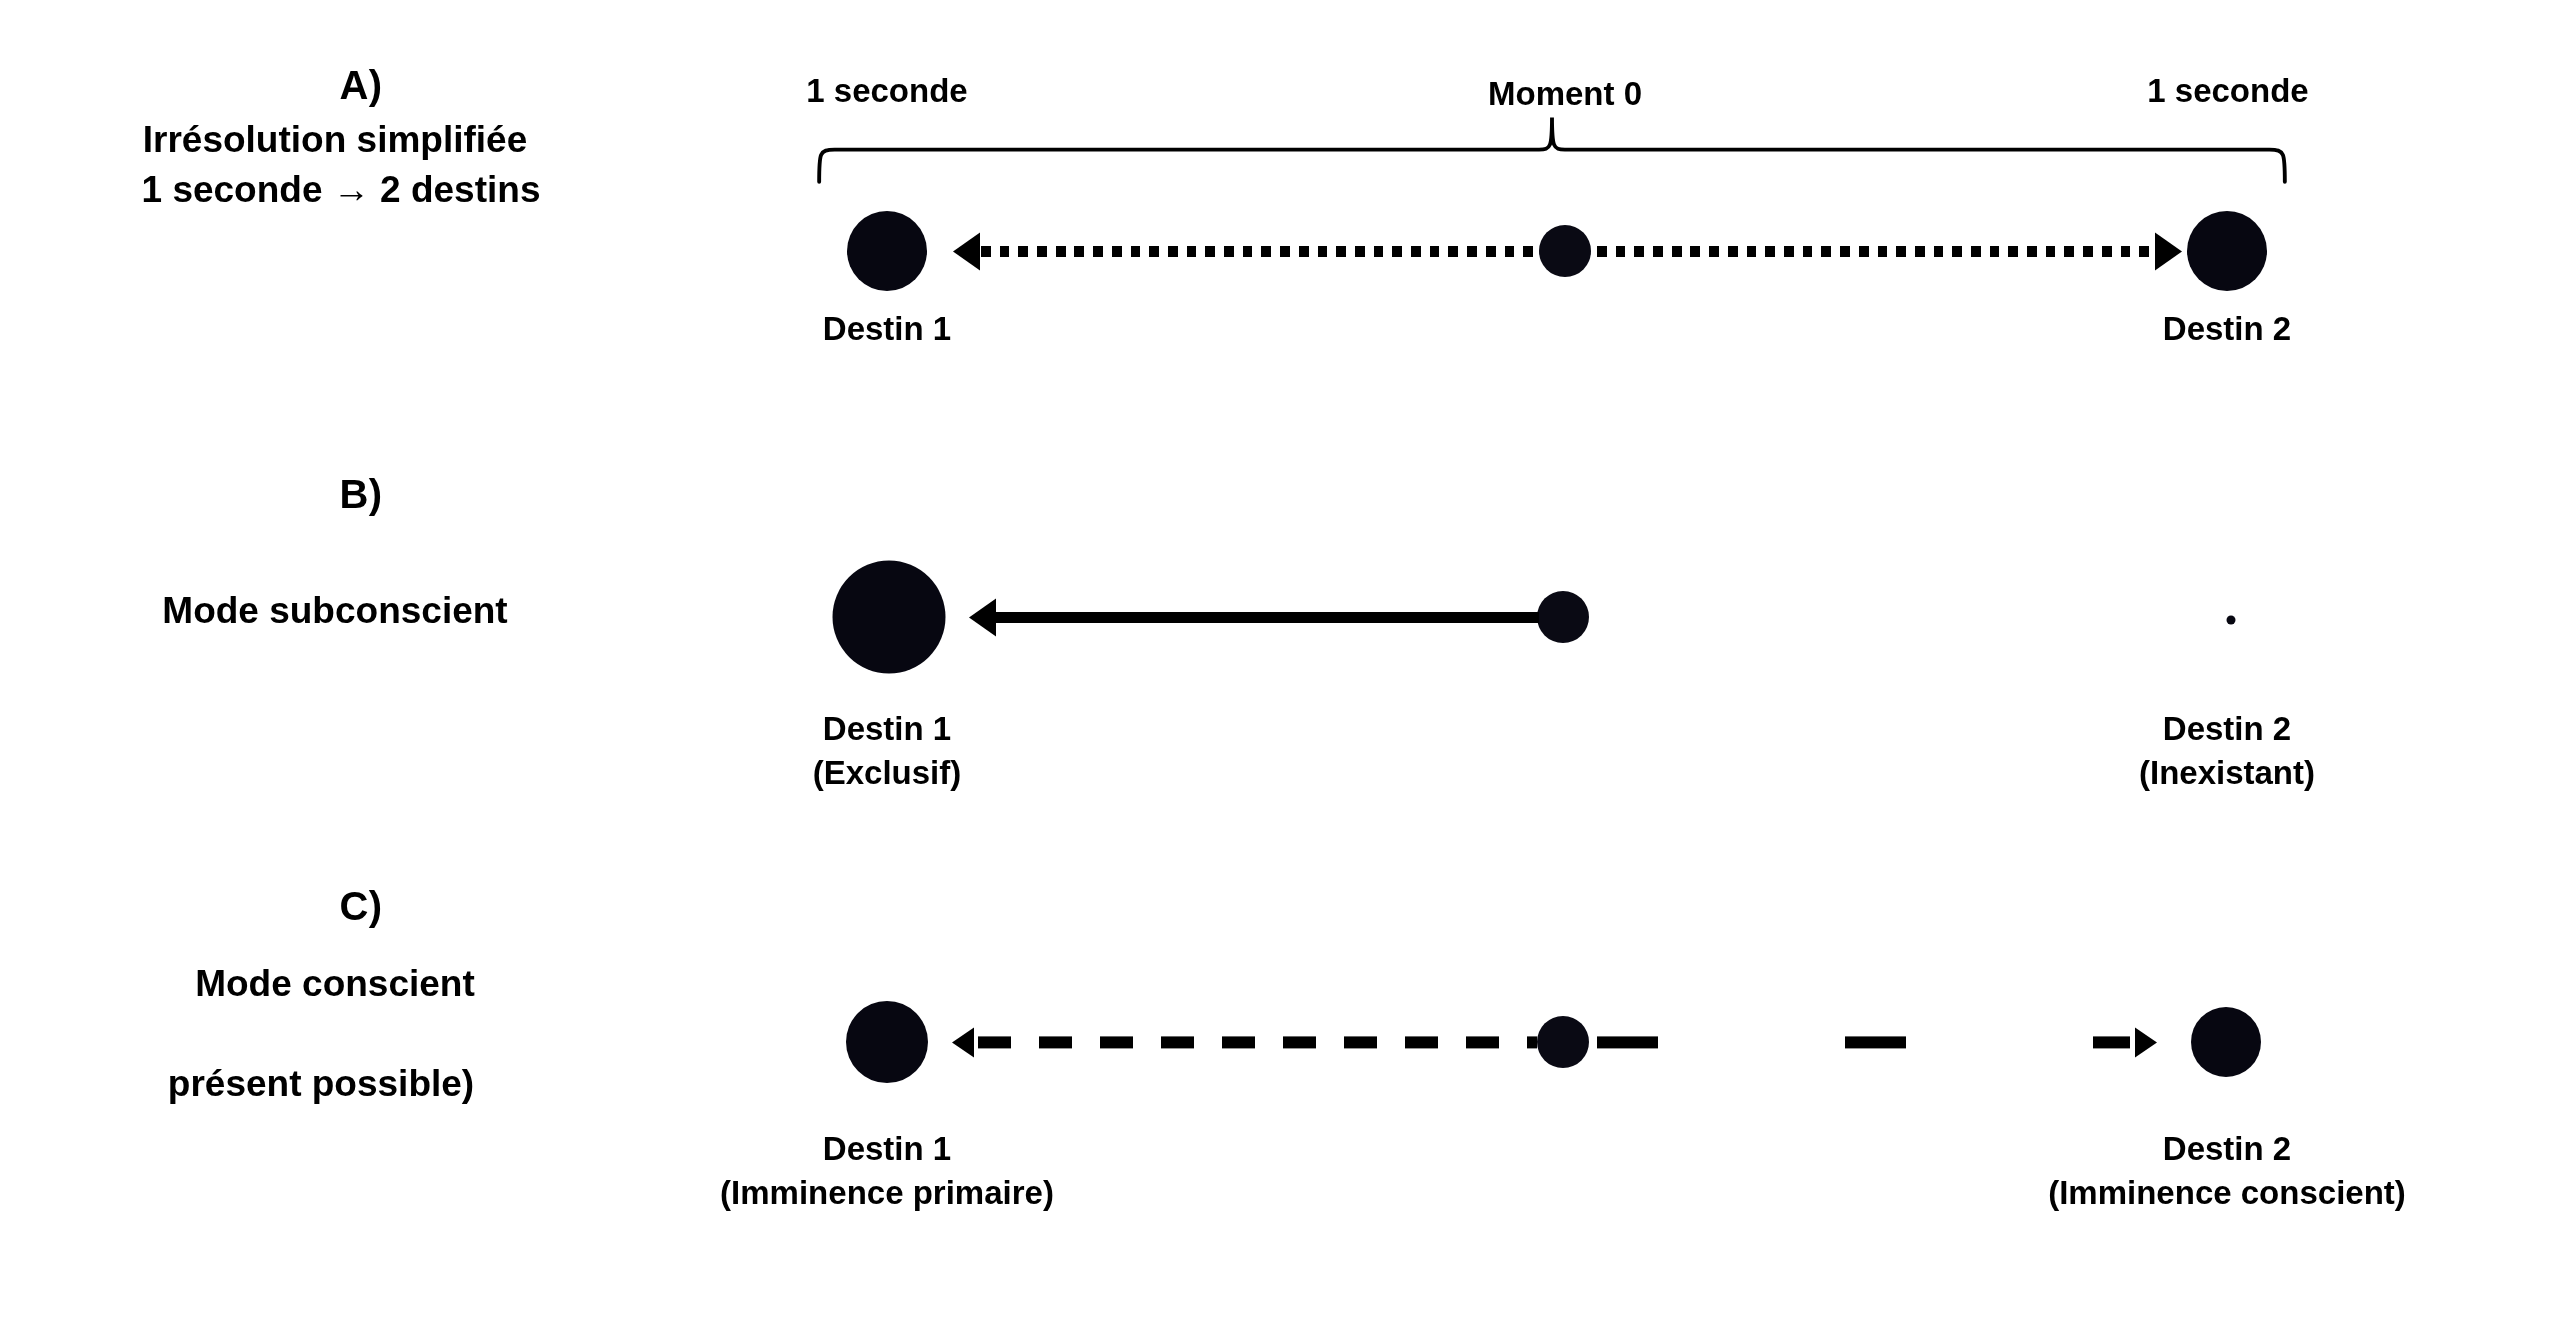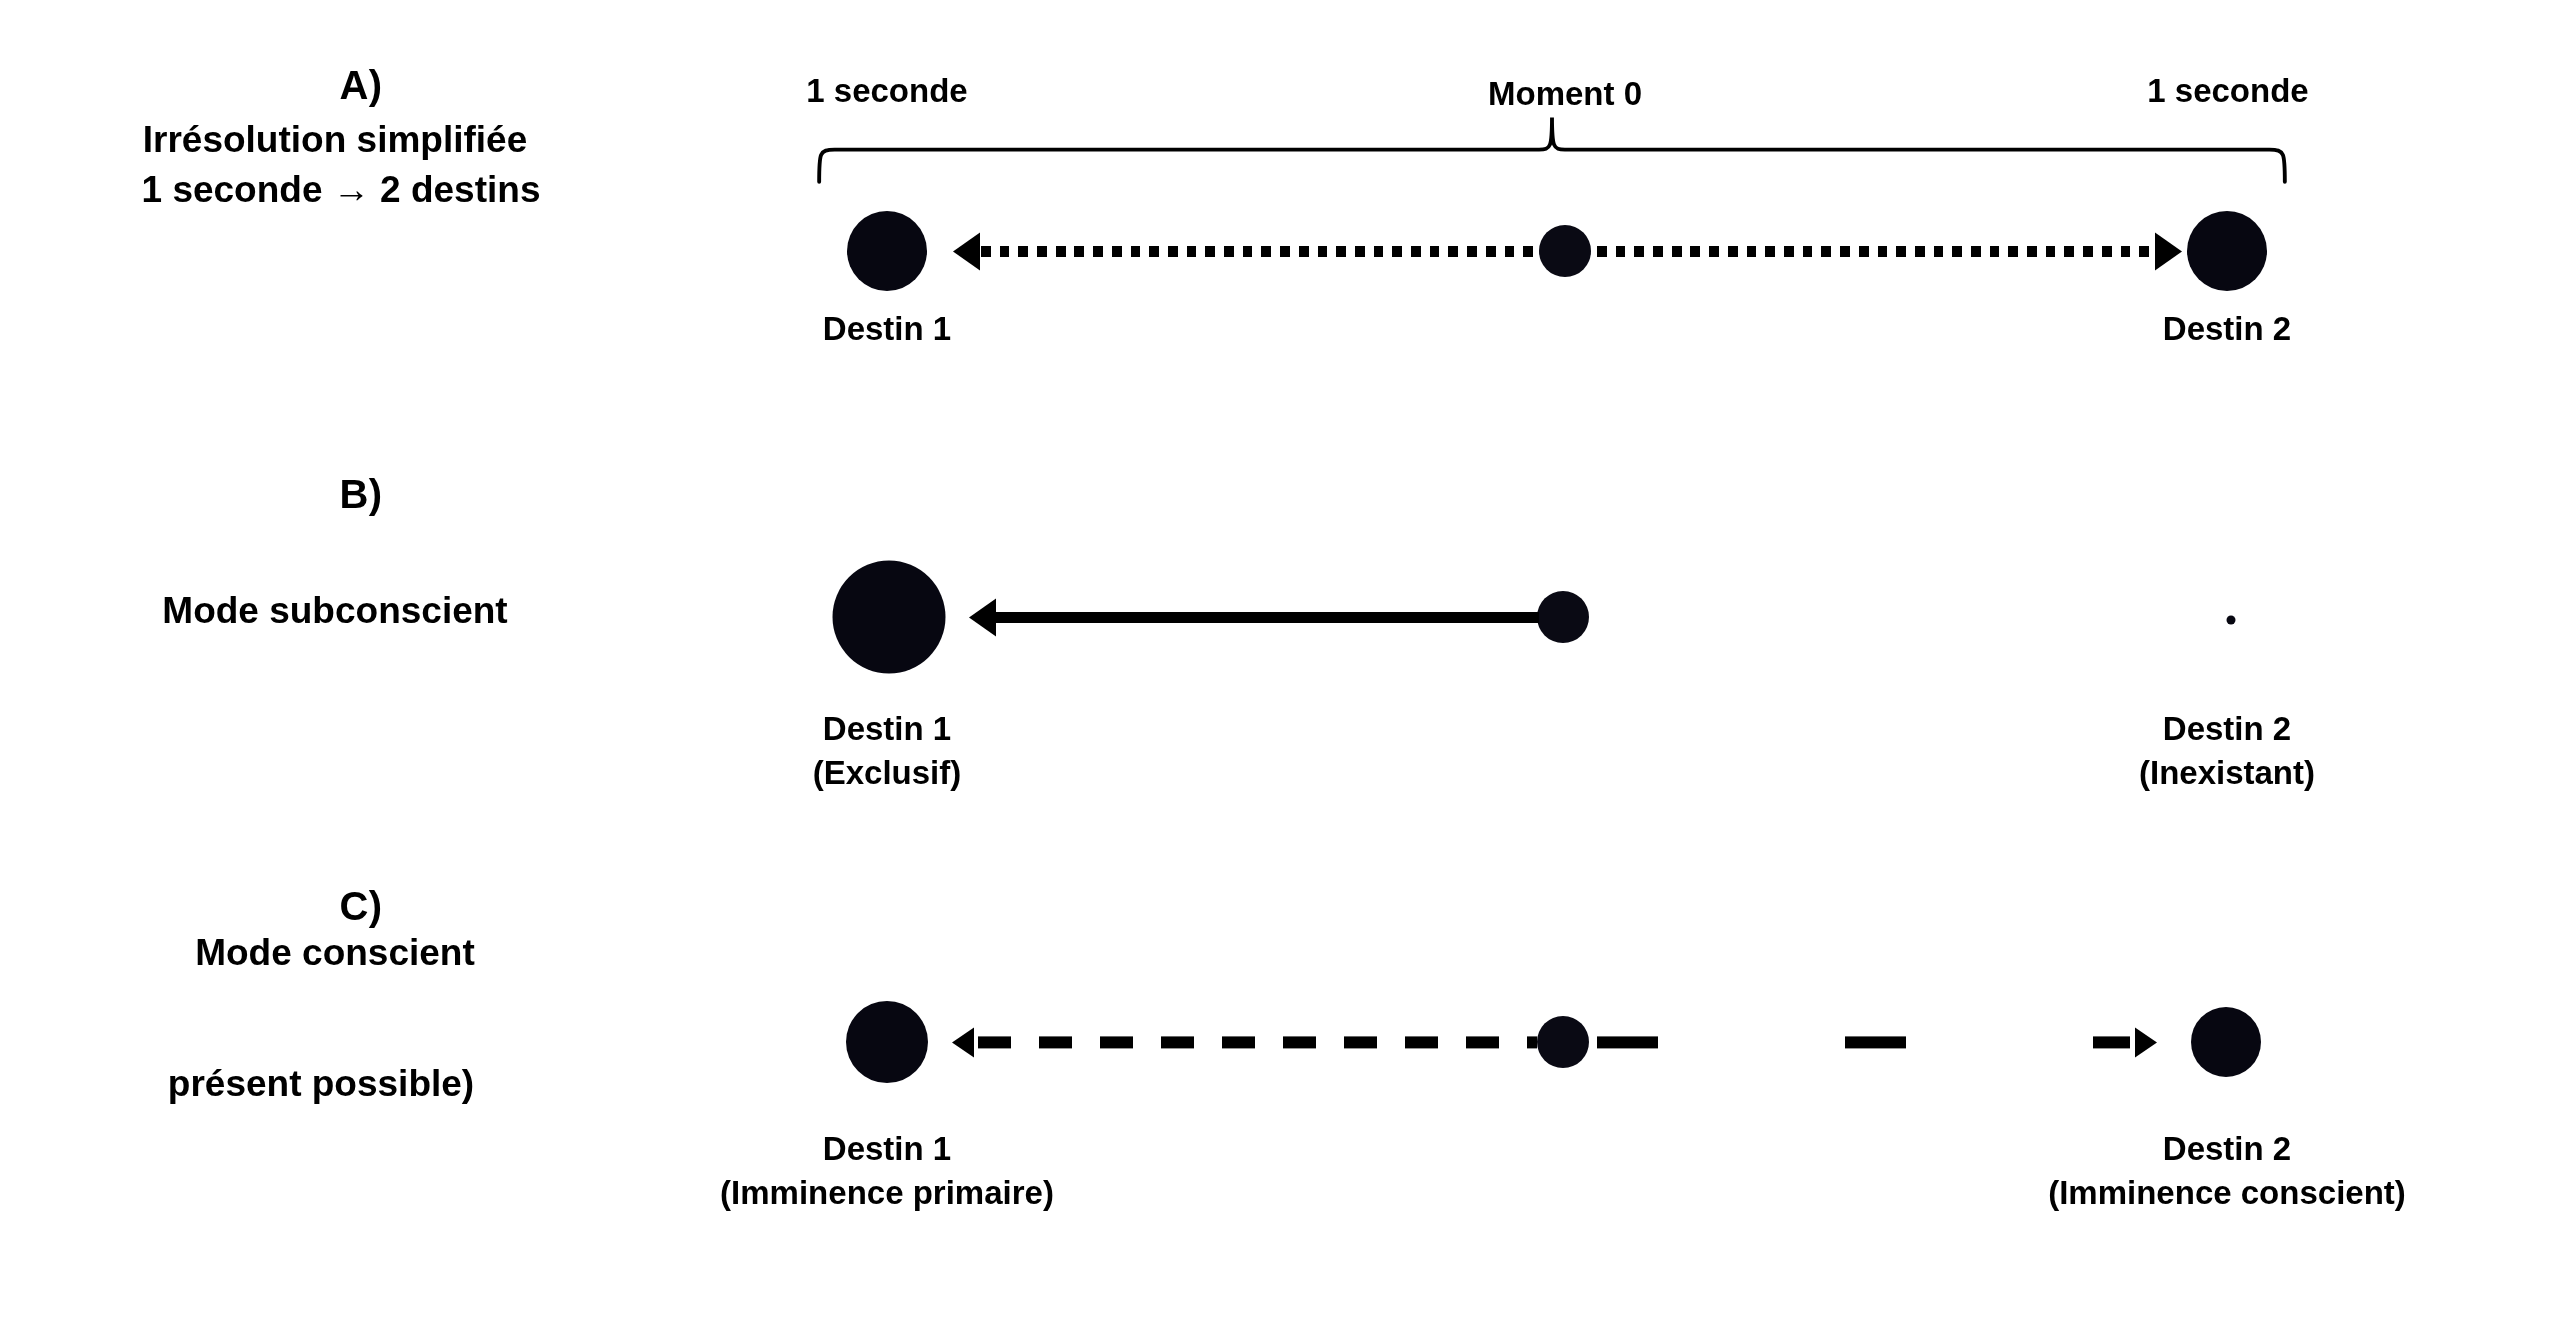--- a/index.html
+++ b/index.html
@@ -186,21 +186,21 @@
     <span class="head left" style="left:0px;"></span>
     <span class="stroke-solid" style="left:26px; width:544px;"></span>
   </div>
 
   <div class="ctr-text node-label" style="left:887px; top:708px;">Destin 1</div>
   <div class="ctr-text node-label" style="left:887px; top:752px;">(Exclusif)</div>
   <div class="ctr-text node-label" style="left:2227px; top:708px;">Destin 2</div>
   <div class="ctr-text node-label" style="left:2227px; top:752px;">(Inexistant)</div>
 
   <div class="ctr-text panel-letter" style="left:361px; top:882px;">C)</div>
-  <div class="ctr-text panel-caption" style="left:335px; top:929px;">Mode conscient</div>
+  <div class="ctr-text panel-caption" style="left:335px; top:960px;">Mode conscient</div>
   <div class="ctr-text panel-caption" style="left:321px; top:1060px;">présent possible)</div>
 
   <div class="dot" style="left:887px; top:1042px; width:82px; height:82px;"></div>
   <div class="dot ink" style="left:1563px; top:1042px; width:52px; height:52px;"></div>
   <div class="dot" style="left:2226px; top:1042px; width:70px; height:70px;"></div>
 
   <div class="arrow-line" style="left:952px; top:1042px; width:586px; height:45px;">
     <span class="head left-sm" style="left:0px;"></span>
     <span class="stroke-dashed" style="left:26px; width:559px;"></span>
   </div>

